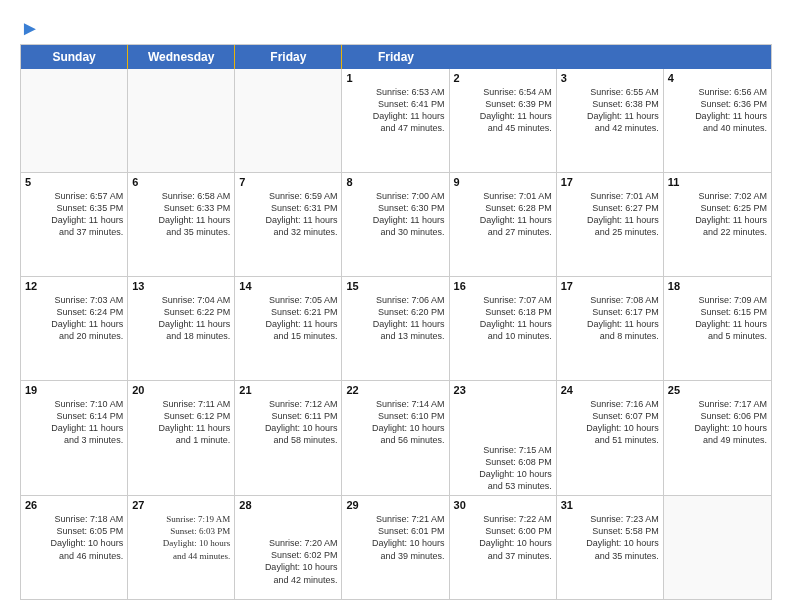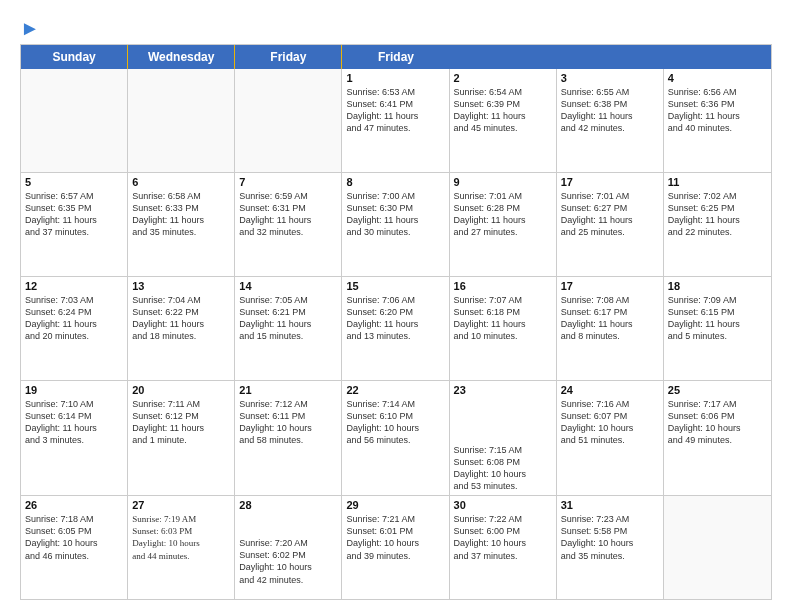--- a/index.html
+++ b/index.html
@@ -88,20 +88,21 @@
     .day-num {
       font-size: 11px;
       font-weight: bold;
       margin-bottom: 2px;
       color: #111;
     }
     .cell-text {
       font-size: 9px;
       color: #333;
       line-height: 1.35;
+      text-align: right;
     }
   </style>
 </head>
 <body>
 
 <div class="page">
   <div class="header">
     <div class="logo">
       <div style="display:flex;align-items:center;">
         <div style="font-size:20px;font-weight:bold;color:#1a3a6b;line-height:1;">

